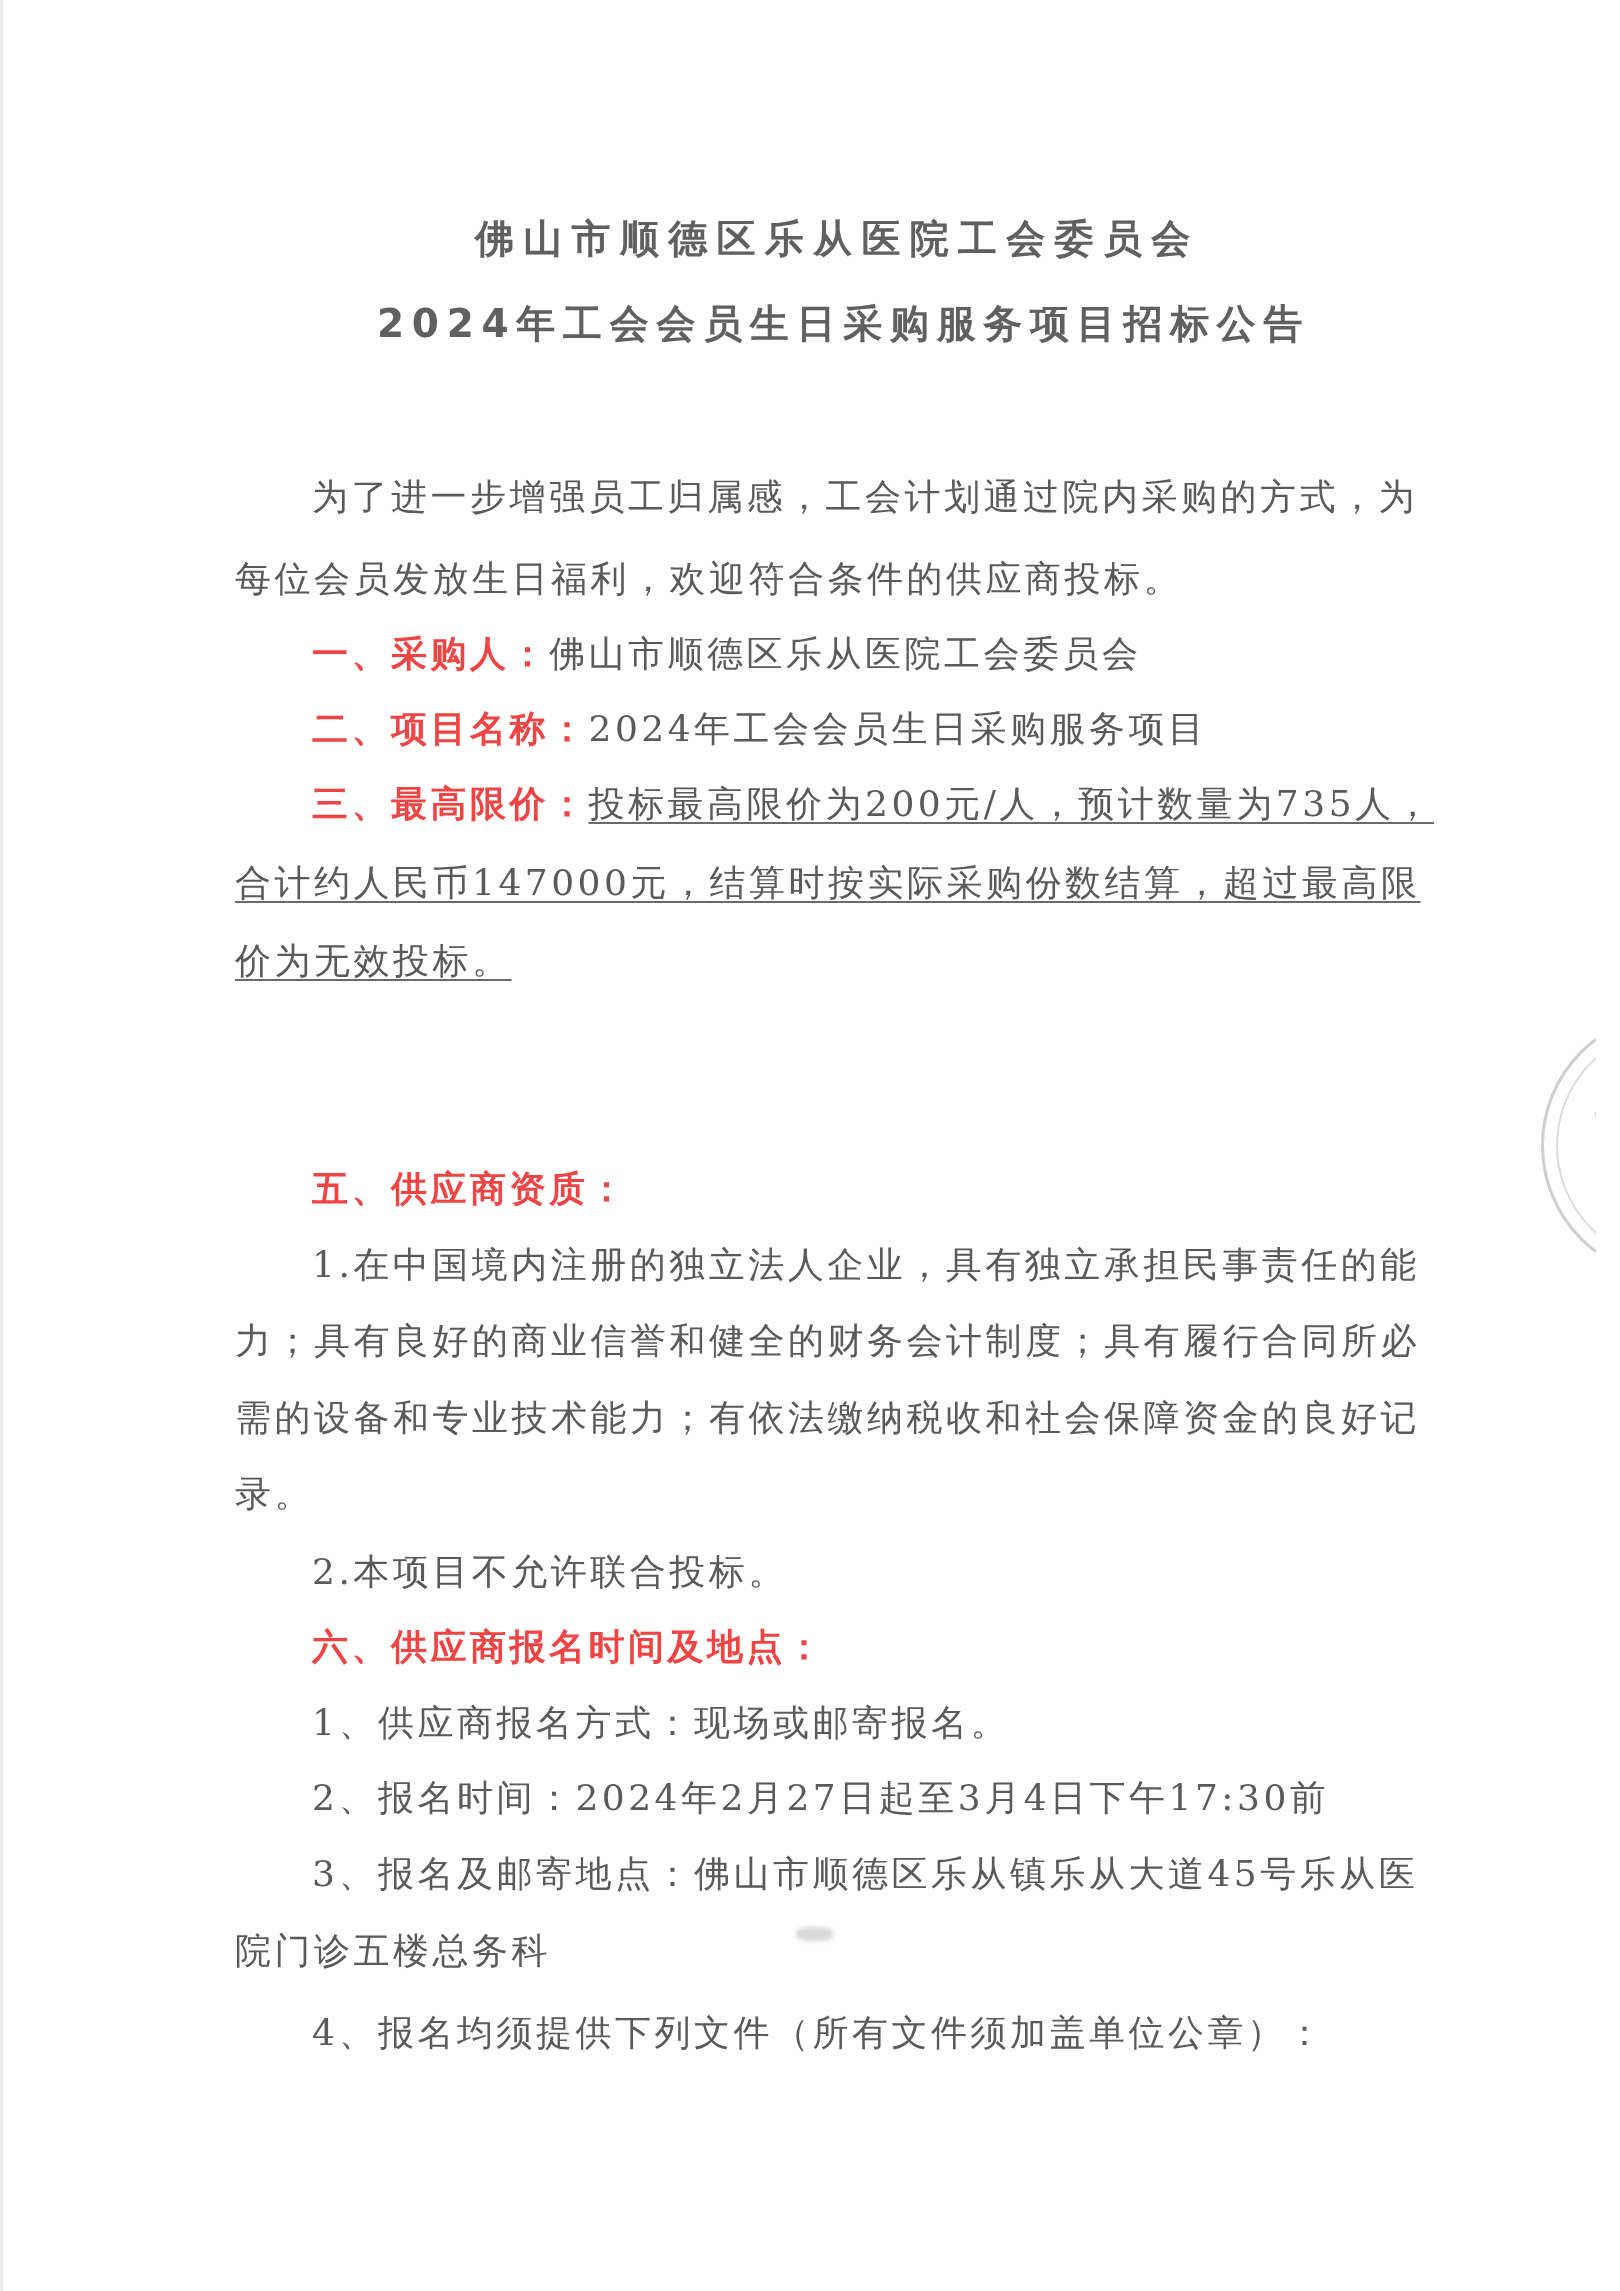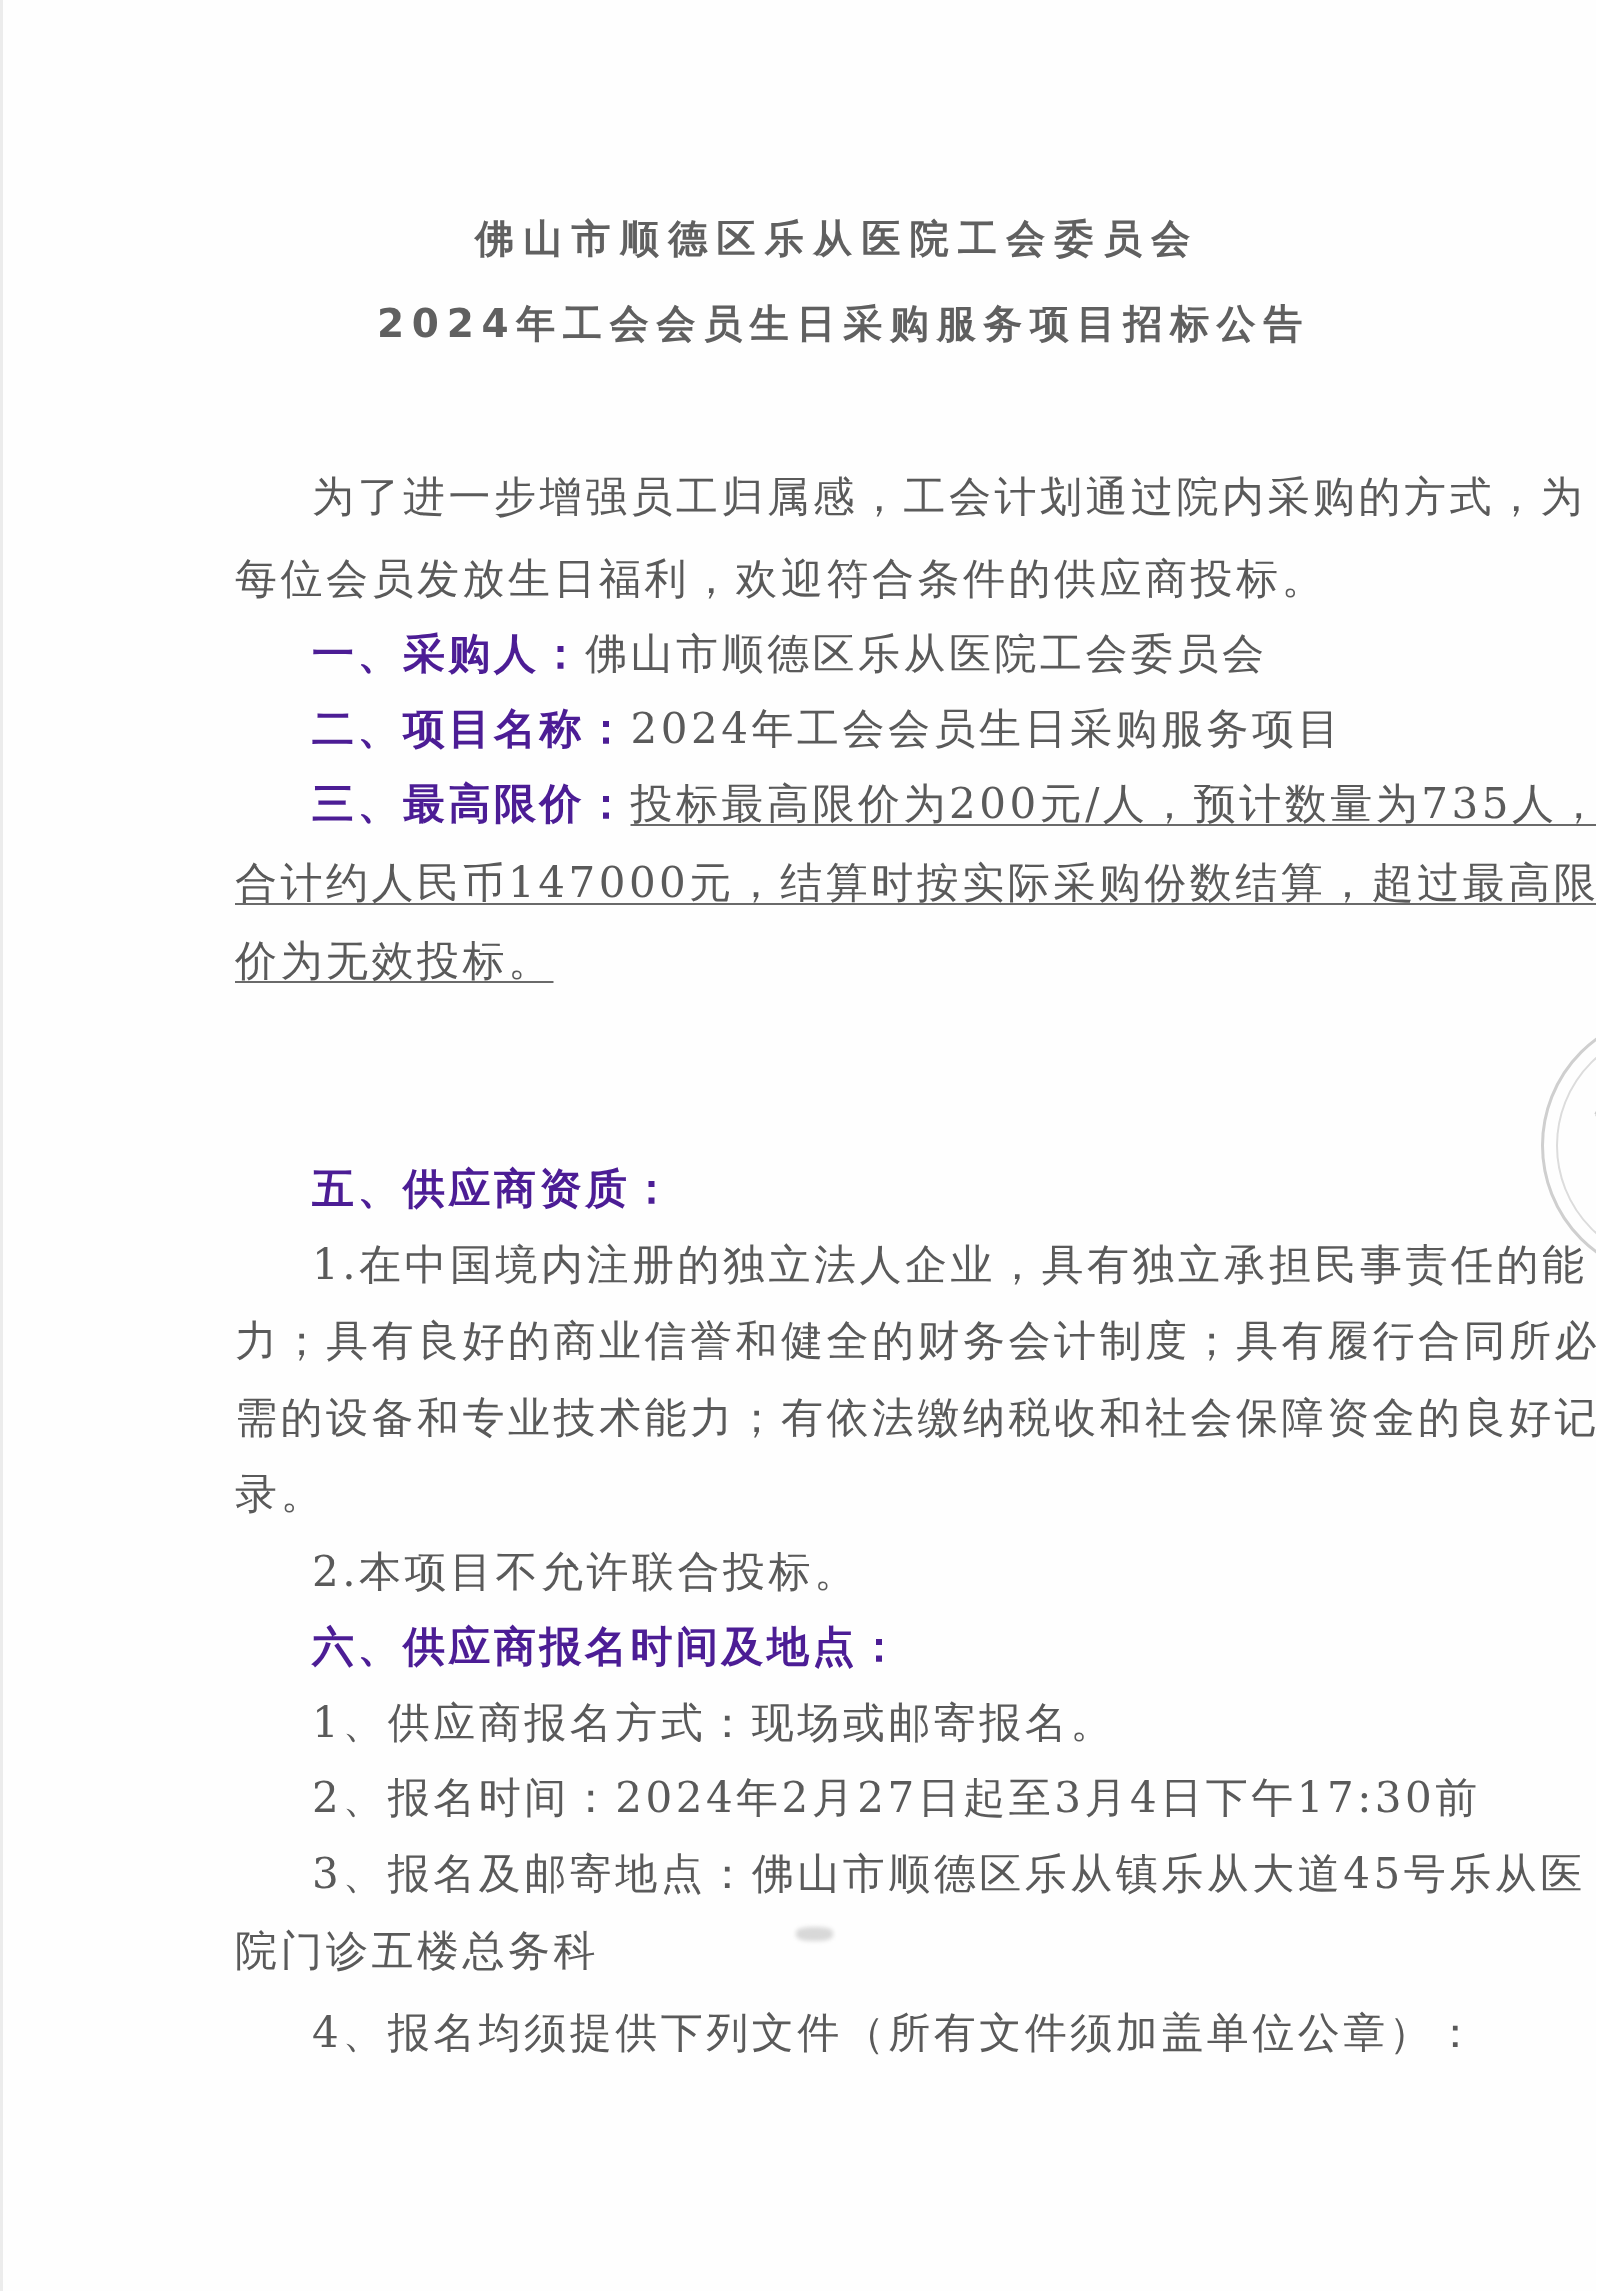--- a/index.html
+++ b/index.html
@@ -23,30 +23,30 @@
     font-weight: bold;
     color: #606060;
     white-space: nowrap;
     line-height: 47px;
     height: 47px;
   }
   .title-1 { left: 475px; top: 215px; letter-spacing: 9.3px; }
   .title-2 { left: 377px; top: 300px; letter-spacing: 7.7px; }
   .line {
     position: absolute;
-    font-size: 42px;
+    font-size: 36px;
     line-height: 43px;
     height: 43px;
     letter-spacing: 3.5px;
     white-space: nowrap;
     color: #5a5a5a;
   }
   .l0 { left: 235px; }
   .l2 { left: 312px; }
-  .bold { font-weight: bold; color: #4c1d95; }
+  .bold { font-weight: bold; color: #ef4444; }
   .ul {
     text-decoration: underline;
     text-decoration-thickness: 2px;
     text-underline-offset: 5.9px;
     text-decoration-color: #6a6a6a;
     text-align: center;
   }
   .stamp {
     position: absolute;
     left: 1541px; top: 1012px;

